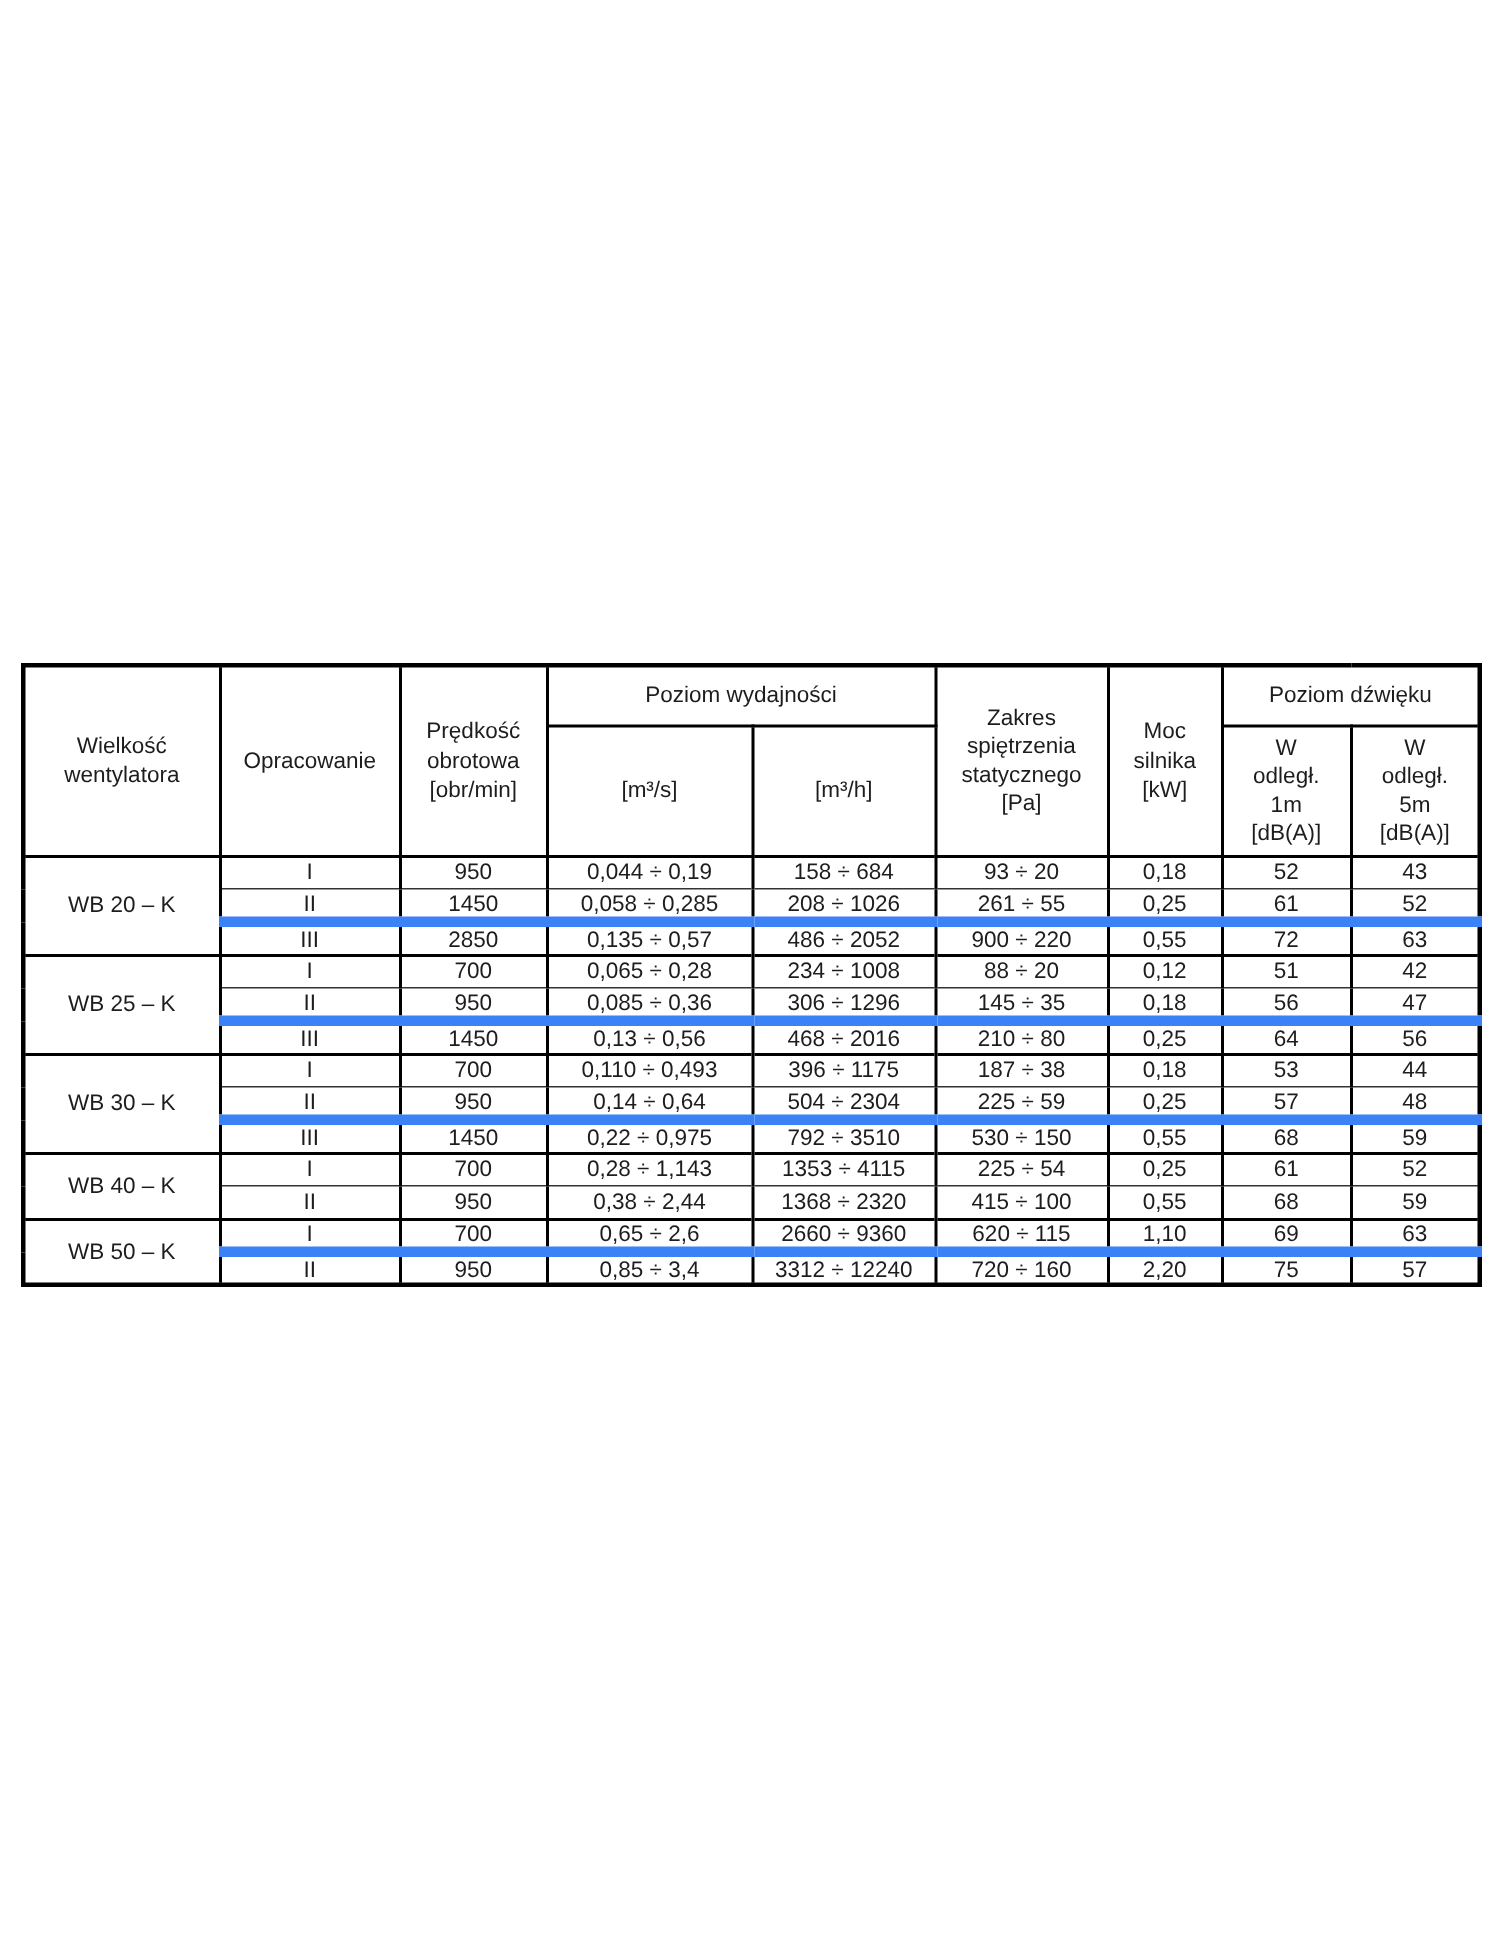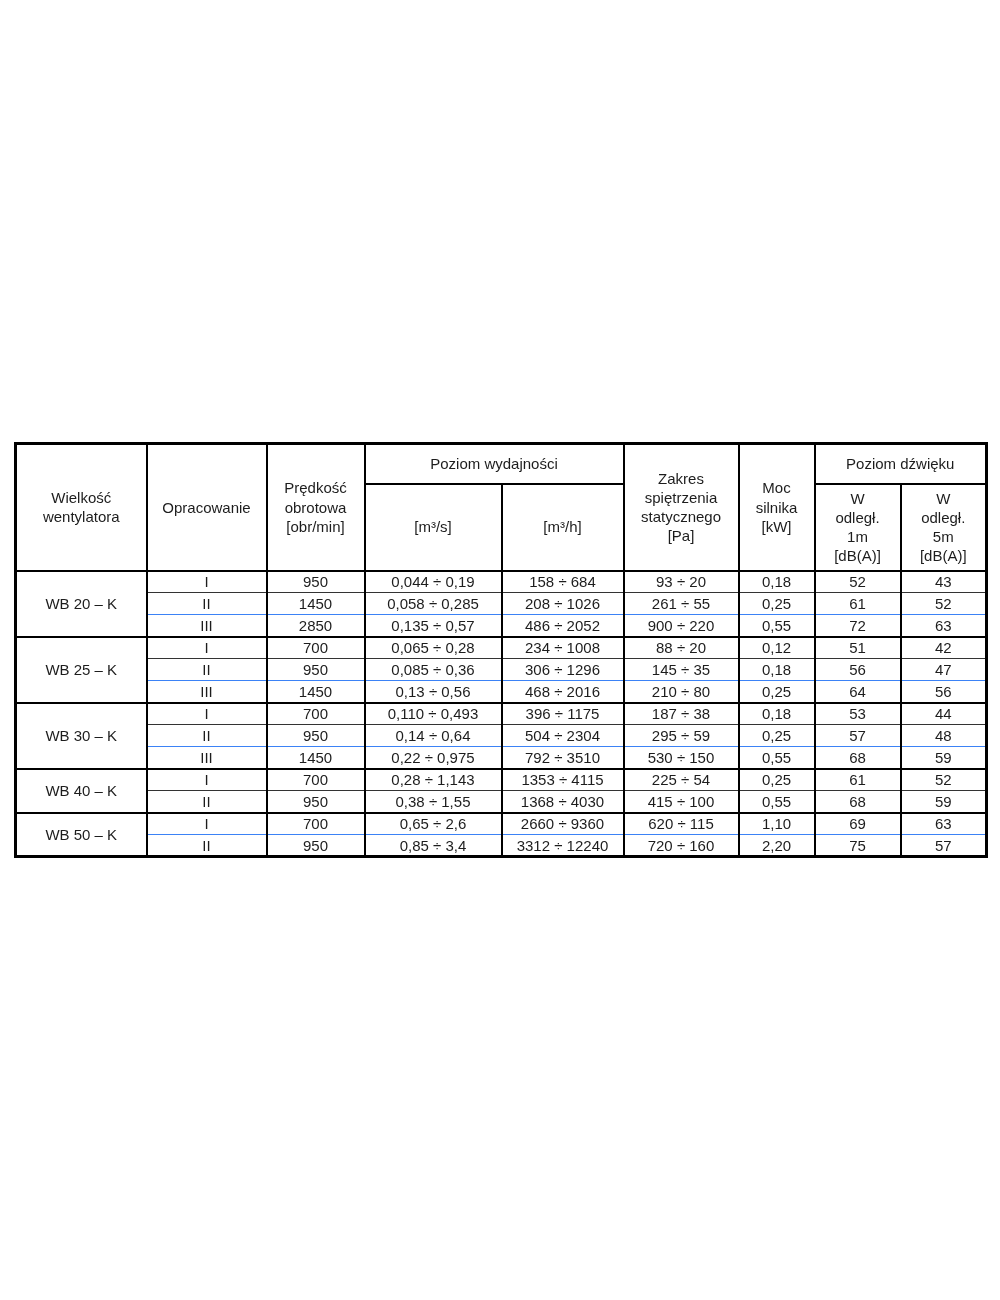--- a/index.html
+++ b/index.html
@@ -44,21 +44,21 @@
   
   td.dcell, td.fan {
     border-left: 2px solid #000;
     border-right: 2px solid #000;
     border-top: none;
     border-bottom: none;
   }
   tr.data-row { height: 22px; }
   tr.group-start td { border-top: 2px solid #000; }
   tr.sep-dark td { border-top: 1px solid #333333; }
-  tr.sep-light td { border-top: 1px solid #3b82f6; }
+  tr.sep-light td { border-top: 7px solid #3b82f6; }
 </style>
 </head>
 <body>
 
 <div class="page">
   <table class="spec">
     <colgroup>
       <col style="width:131px">
         <col style="width:120px">
         <col style="width:98px">
@@ -174,21 +174,21 @@
       <td class="dcell">187 ÷ 38</td>
       <td class="dcell">0,18</td>
       <td class="dcell">53</td>
       <td class="dcell">44</td>
     </tr>
     <tr class="data-row sep-dark">
       <td class="dcell">II</td>
       <td class="dcell">950</td>
       <td class="dcell">0,14 ÷ 0,64</td>
       <td class="dcell">504 ÷ 2304</td>
-      <td class="dcell">295 ÷ 59</td>
+      <td class="dcell">225 ÷ 59</td>
       <td class="dcell">0,25</td>
       <td class="dcell">57</td>
       <td class="dcell">48</td>
     </tr>
     <tr class="data-row sep-light">
       <td class="dcell">III</td>
       <td class="dcell">1450</td>
       <td class="dcell">0,22 ÷ 0,975</td>
       <td class="dcell">792 ÷ 3510</td>
       <td class="dcell">530 ÷ 150</td>
@@ -204,22 +204,22 @@
       <td class="dcell">0,28 ÷ 1,143</td>
       <td class="dcell">1353 ÷ 4115</td>
       <td class="dcell">225 ÷ 54</td>
       <td class="dcell">0,25</td>
       <td class="dcell">61</td>
       <td class="dcell">52</td>
     </tr>
     <tr class="data-row sep-dark">
       <td class="dcell">II</td>
       <td class="dcell">950</td>
-      <td class="dcell">0,38 ÷ 1,55</td>
-      <td class="dcell">1368 ÷ 4030</td>
+      <td class="dcell">0,38 ÷ 2,44</td>
+      <td class="dcell">1368 ÷ 2320</td>
       <td class="dcell">415 ÷ 100</td>
       <td class="dcell">0,55</td>
       <td class="dcell">68</td>
       <td class="dcell">59</td>
     </tr>
 
     <tr class="data-row group-start">
       <td class="fan" rowspan="2">WB 50 – K</td>
       <td class="dcell">I</td>
       <td class="dcell">700</td>

